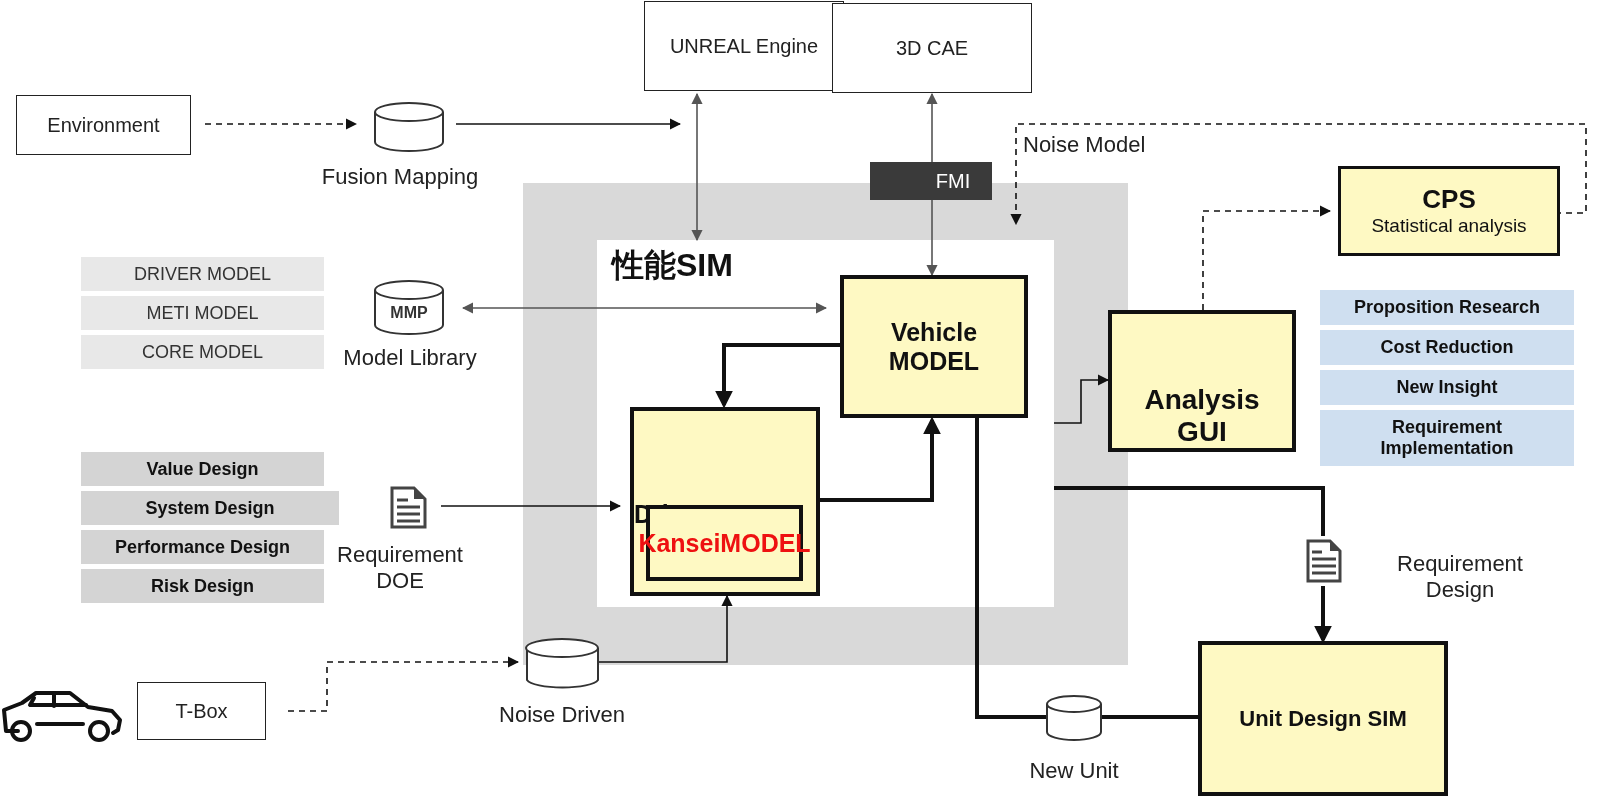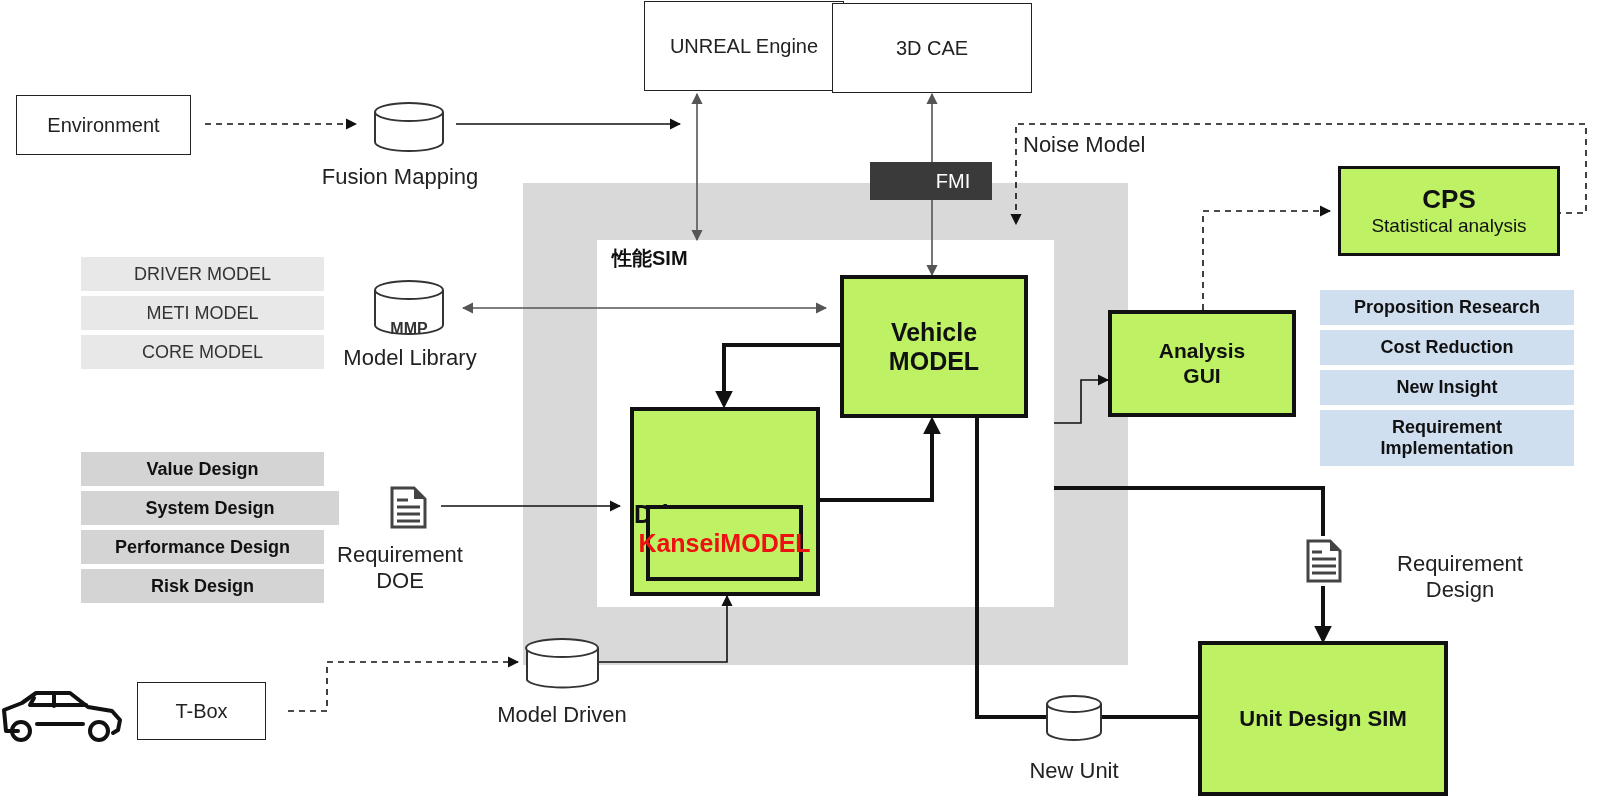--- a/index.html
+++ b/index.html
@@ -2,21 +2,21 @@
 <html><head>
 <meta charset="utf-8">
 <style>
   html, body { margin: 0; padding: 0; background: #ffffff; }
   body { width: 1600px; height: 797px; position: relative; overflow: hidden;
          font-family: "Liberation Sans", "DejaVu Sans", sans-serif; color: #222; }
   svg#diagram { position: absolute; left: 0; top: 0; }
   .lbl { position: absolute; display: flex; align-items: center; justify-content: center;
          text-align: center; box-sizing: border-box; line-height: 1.15; }
   .box-thin { border: 1.5px solid #222; background: #fff; font-size: 20px; color: #222; }
-  .box-thick { border: 4px solid #111; background: #bef264; font-weight: bold; color: #111; }
+  .box-thick { border: 4px solid #111; background: #fef9c3; font-weight: bold; color: #111; }
   .gray-light { background: #e8e8e8; font-size: 18px; color: #333; }
   .gray-dark { background: #d4d4d4; font-size: 18px; font-weight: bold; color: #111; }
   .blue { background: #cfdff0; font-size: 18px; font-weight: bold; color: #111; }
   .txt { position: absolute; font-size: 22px; color: #222; text-align: center; line-height: 1.2; }
   .mono-w { color: #fff; padding-left: 44px; }
 </style>
 </head>
 <body>
 
 <svg id="diagram" width="1600" height="797" viewBox="0 0 1600 797">
@@ -125,26 +125,26 @@
 </div>
 <div class="lbl mono-w" style="left:870px;top:162px;width:122px;height:38px;font-size:20px;">FMI</div>
 
 <div class="txt" style="left:1023px;top:132px;text-align:left;">Noise Model</div>
 
 <div class="lbl box-thick" style="left:1338px;top:166px;width:222px;height:90px;flex-direction:column;border-width:3px;">
   <span style="font-size:26px;">CPS</span>
   <span style="font-size:19px;font-weight:normal;">Statistical analysis</span>
 </div>
 
-<div class="txt" style="left:612px;top:246px;font-size:20px;font-weight:bold;color:#111;text-align:left;">性能SIM</div>
+<div class="txt" style="left:612px;top:246px;font-size:32px;font-weight:bold;color:#111;text-align:left;">性能SIM</div>
 
 <div class="lbl gray-light" style="left:81px;top:257px;width:243px;height:34px;">DRIVER MODEL</div>
 <div class="lbl gray-light" style="left:81px;top:296px;width:243px;height:34px;">METI MODEL</div>
 <div class="lbl gray-light" style="left:81px;top:335px;width:243px;height:34px;">CORE MODEL</div>
-<div class="lbl" style="left:376px;top:302px;width:66px;height:22px;font-size:16px;font-weight:bold;color:#333;margin-top:16px;">MMP</div>
+<div class="lbl" style="left:376px;top:302px;width:66px;height:22px;font-size:16px;font-weight:bold;color:#333;">MMP</div>
 <div class="txt" style="left:320px;top:345px;width:180px;">Model Library</div>
 
 <div class="lbl box-thick" style="left:840px;top:275px;width:188px;height:143px;flex-direction:column;font-size:25px;">
   <span>Vehicle</span>
   <span>MODEL</span>
 </div>
 
 <div class="lbl box-thick" style="left:630px;top:407px;width:190px;height:189px;justify-content:flex-start;padding-top:26px;font-size:25px;">
   <span>Driver</span>
   <span>MODEL</span>
@@ -159,23 +159,23 @@
 <div class="lbl gray-dark" style="left:81px;top:530px;width:243px;height:34px;">Performance Design</div>
 <div class="lbl gray-dark" style="left:81px;top:569px;width:243px;height:34px;">Risk Design</div>
 <div class="txt" style="left:320px;top:542px;width:160px;">
   <div>Requirement</div>
   <div>DOE</div>
 </div>
 
 <div class="lbl box-thin" style="left:137px;top:682px;width:129px;height:58px;">
   <span>T-Box</span>
 </div>
-<div class="txt" style="left:482px;top:702px;width:160px;">Model Driven</div>
+<div class="txt" style="left:482px;top:702px;width:160px;">Noise Driven</div>
 
-<div class="lbl box-thick" style="left:1108px;top:310px;width:188px;height:107px;flex-direction:column;font-size:21px;">
+<div class="lbl box-thick" style="left:1108px;top:310px;width:188px;height:142px;flex-direction:column;font-size:28px;justify-content:flex-end;">
   <span>Analysis</span>
   <span>GUI</span>
 </div>
 
 <div class="lbl blue" style="left:1320px;top:290px;width:254px;height:35px;">Proposition Research</div>
 <div class="lbl blue" style="left:1320px;top:330px;width:254px;height:35px;">Cost Reduction</div>
 <div class="lbl blue" style="left:1320px;top:370px;width:254px;height:35px;">New Insight</div>
 <div class="lbl blue" style="left:1320px;top:410px;width:254px;height:56px;padding:12px 40px;">Requirement Implementation</div>
 
 <div class="txt" style="left:1380px;top:551px;width:160px;">

